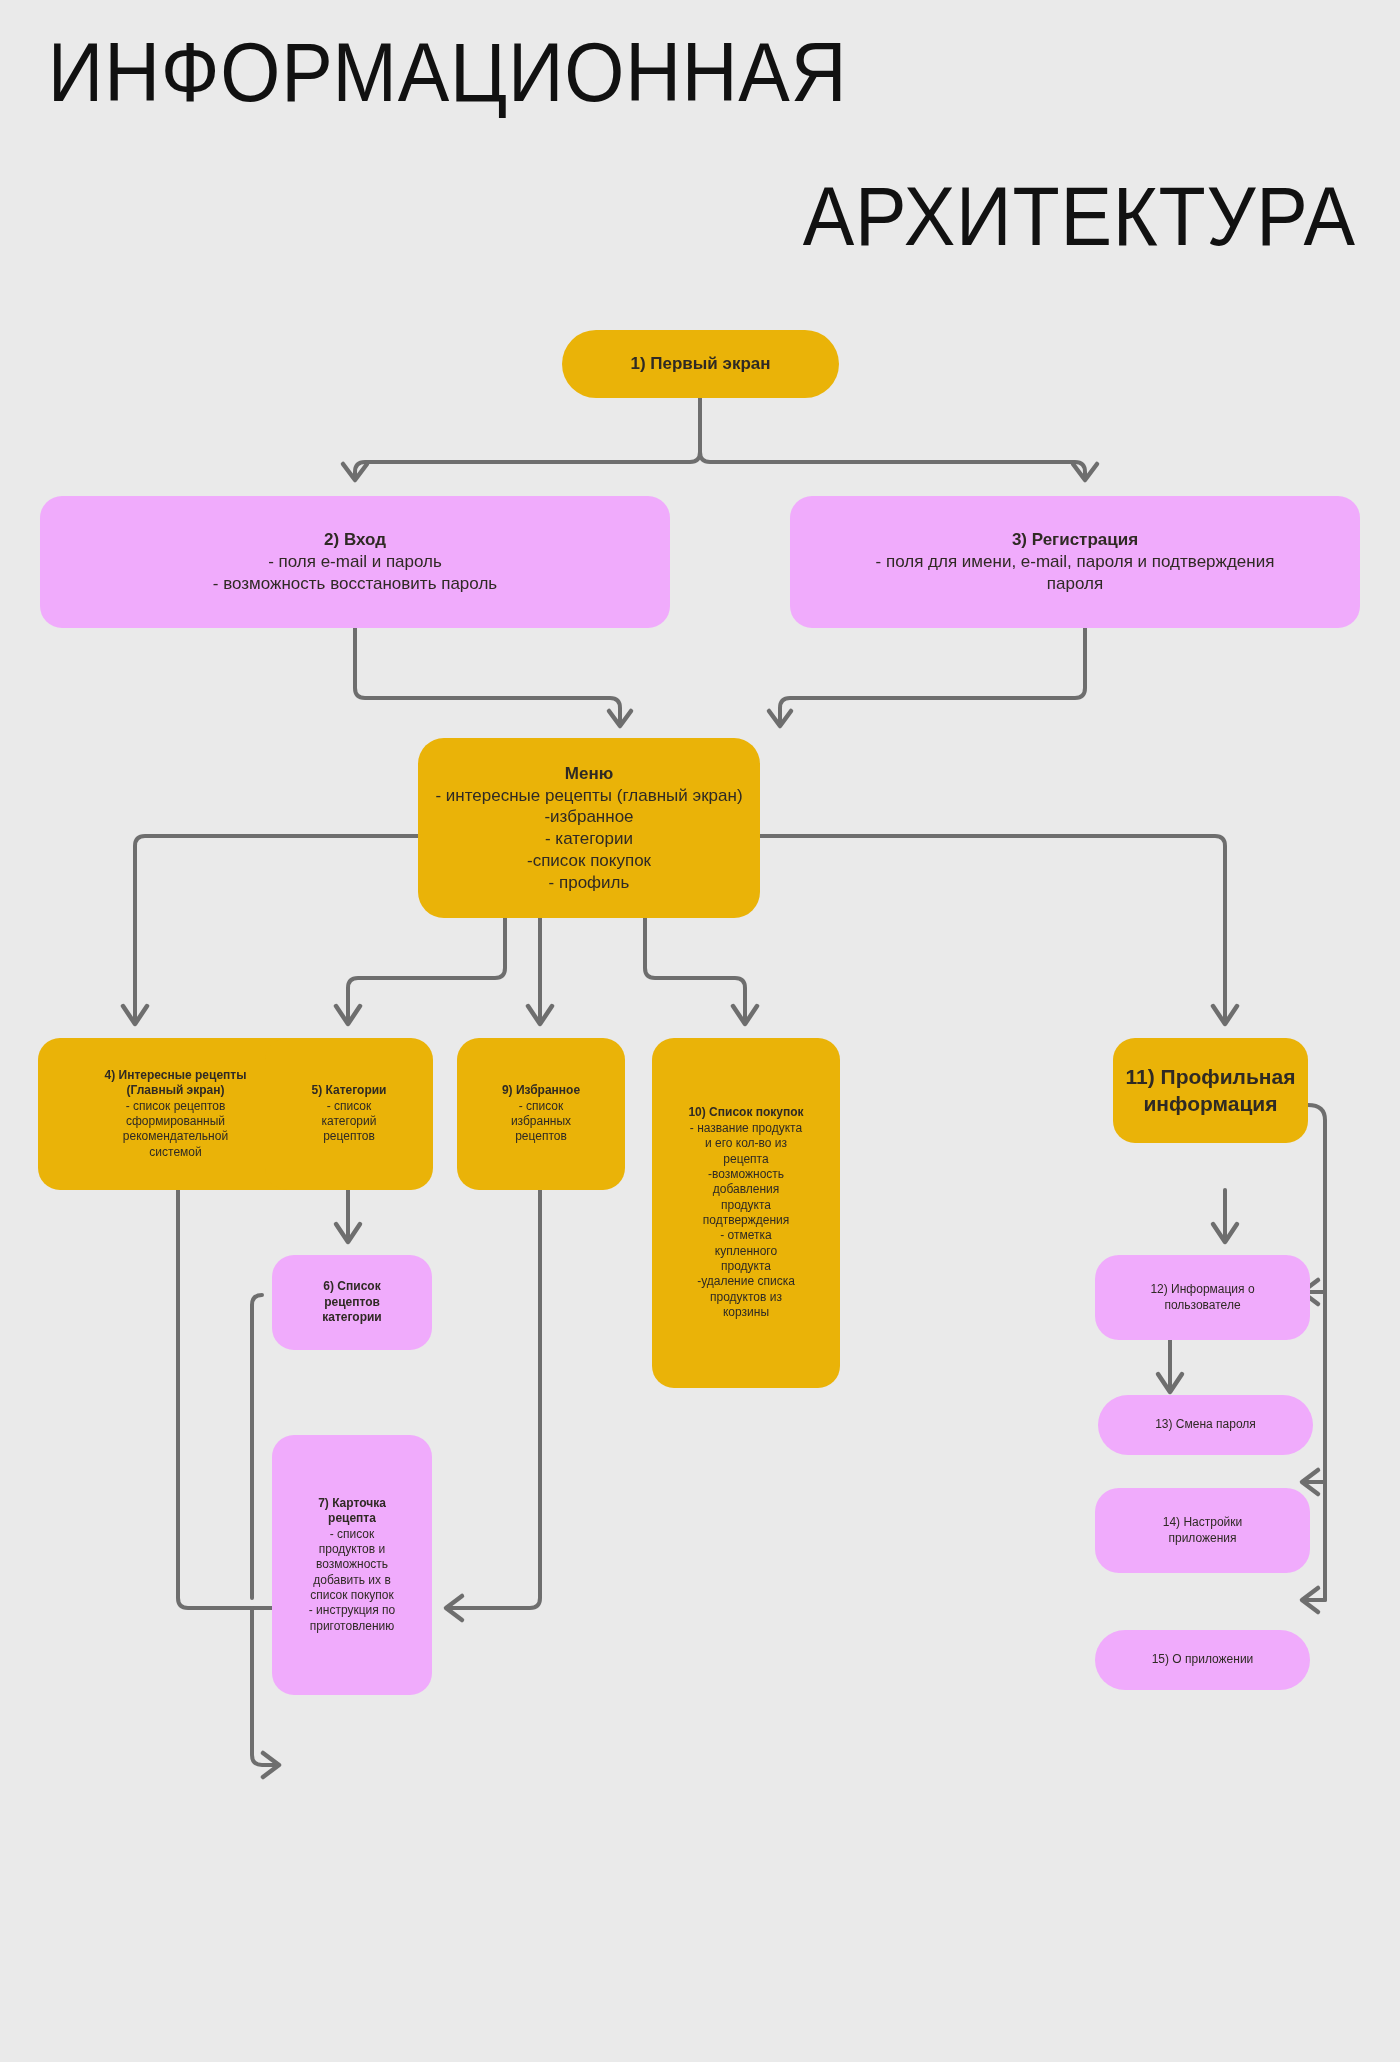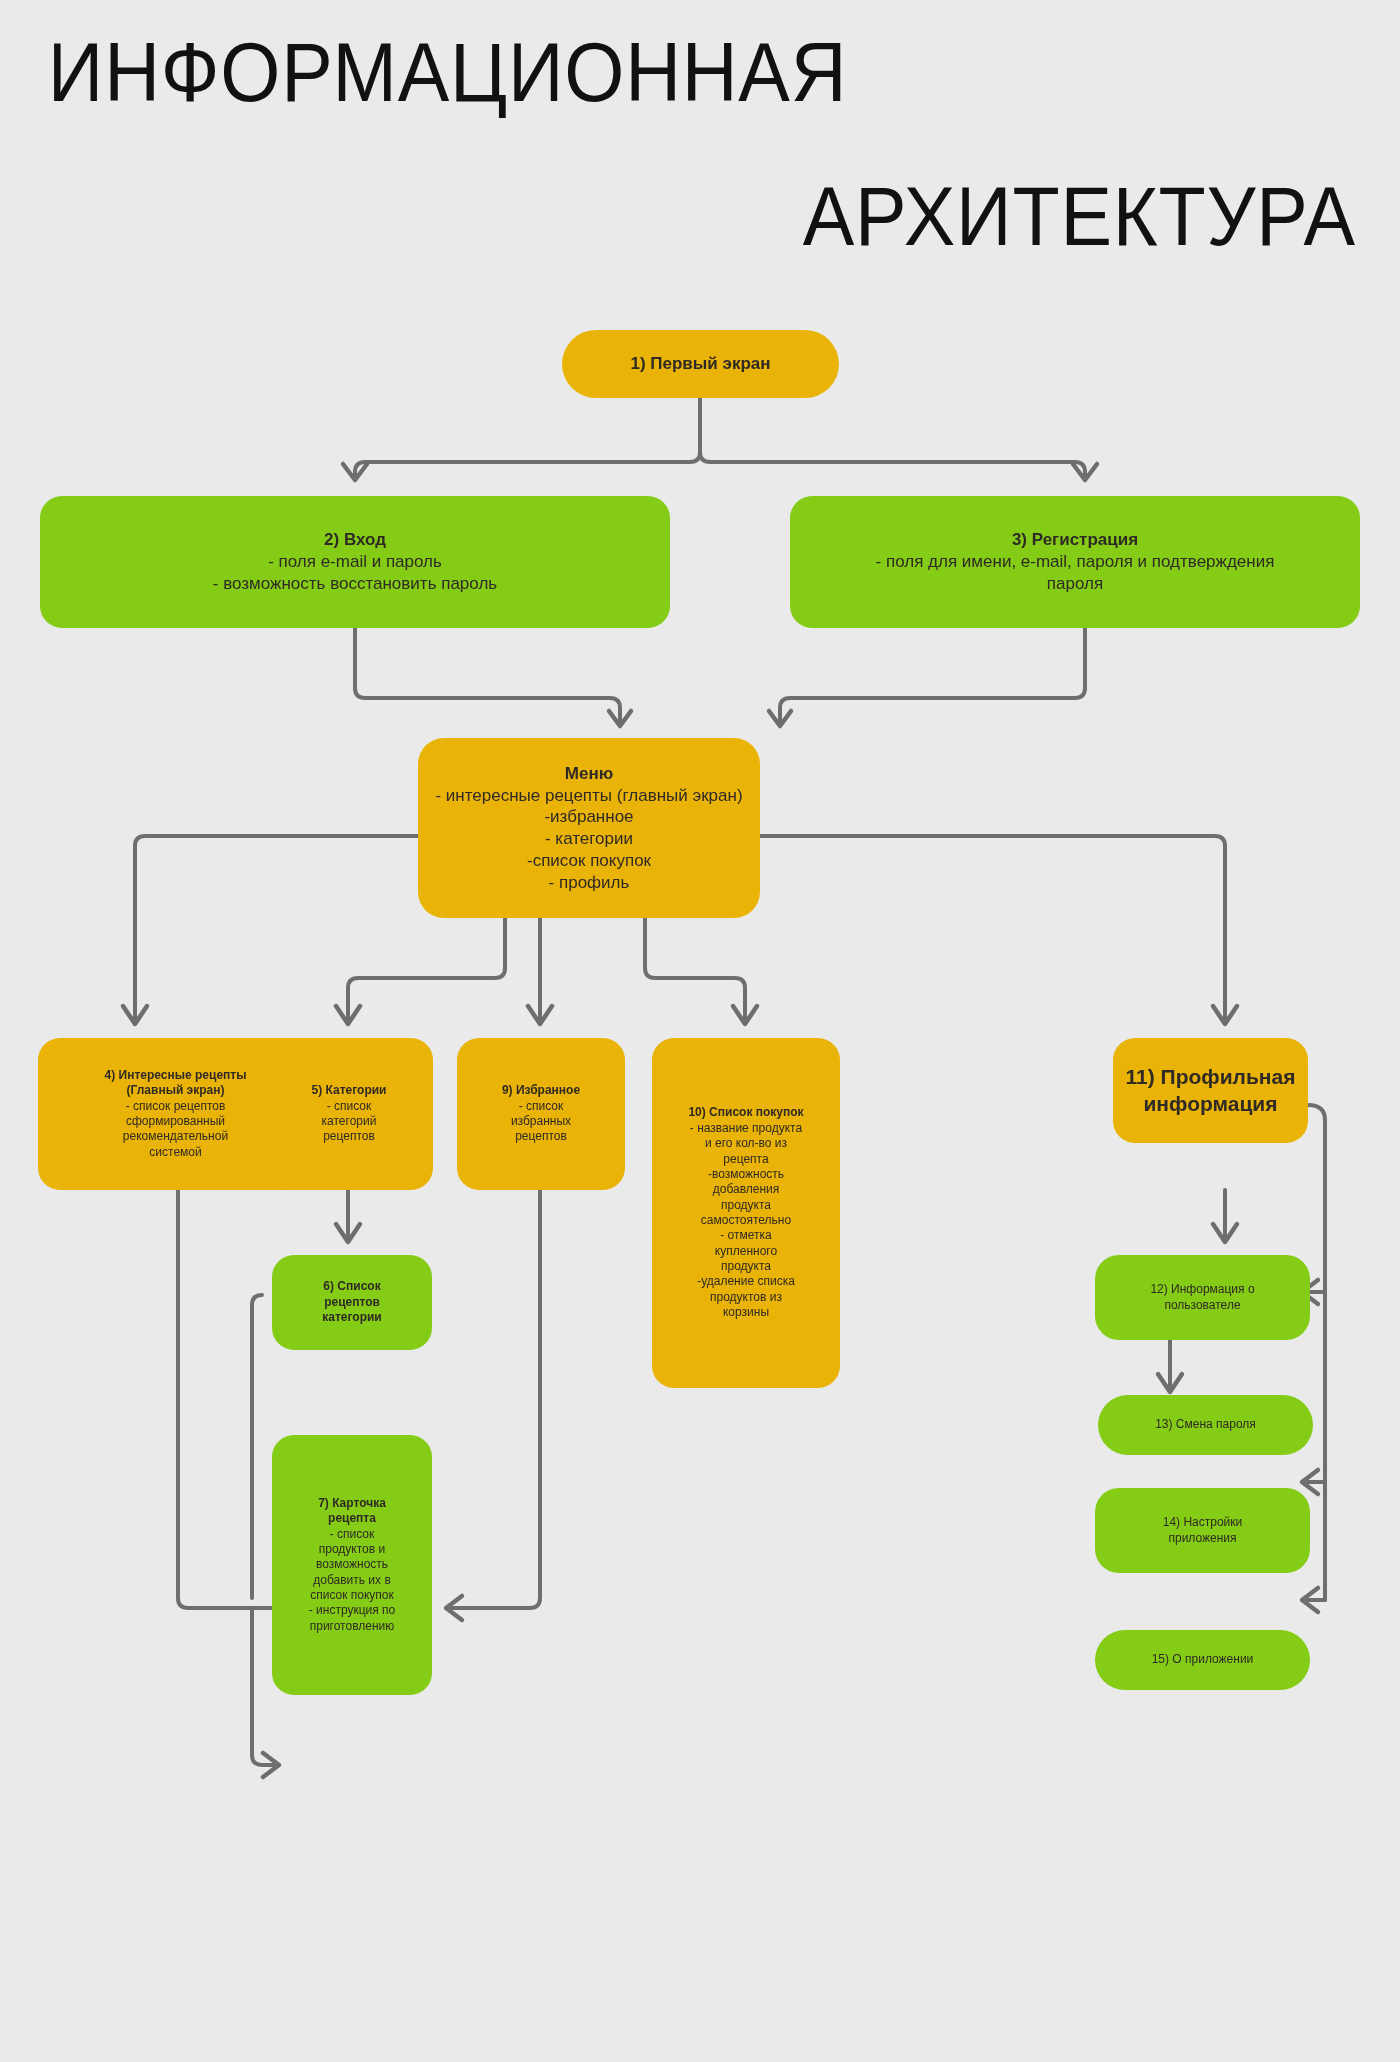--- a/index.html
+++ b/index.html
@@ -87,21 +87,21 @@
     align-items: center;
     justify-content: center;
     text-align: center;
     color: #2f2a24;
     border-radius: 22px;
     padding: 8px 12px;
     line-height: 1.28;
     z-index: 2;
   }
   .node.strong { background: #eab308; }
-  .node.soft   { background: #84cc16; }
+  .node.soft   { background: #f0abfc; }
 
   .node .ttl {
     font-weight: bold;
     font-size: 17px;
   }
   .node .ln {
     font-weight: normal;
     font-size: 17px;
   }
 
@@ -226,21 +226,21 @@
   </div>
 
   <div class="node strong fs16" style="left:652px; top:1038px; width:188px; height:350px;">
     <div class="ttl">10) Список покупок</div>
     <div class="ln">- название продукта</div>
     <div class="ln">и его кол-во из</div>
     <div class="ln">рецепта</div>
     <div class="ln">-возможность</div>
     <div class="ln">добавления</div>
     <div class="ln">продукта</div>
-    <div class="ln">самостоятельно</div>
+    <div class="ln">подтверждения</div>
     <div class="ln">- отметка</div>
     <div class="ln">купленного</div>
     <div class="ln">продукта</div>
     <div class="ln">-удаление списка</div>
     <div class="ln">продуктов из</div>
     <div class="ln">корзины</div>
   </div>
 
   <div class="node strong fs18" style="left:1113px; top:1038px; width:195px; height:105px;">
     <div class="ttl">11) Профильная</div>

